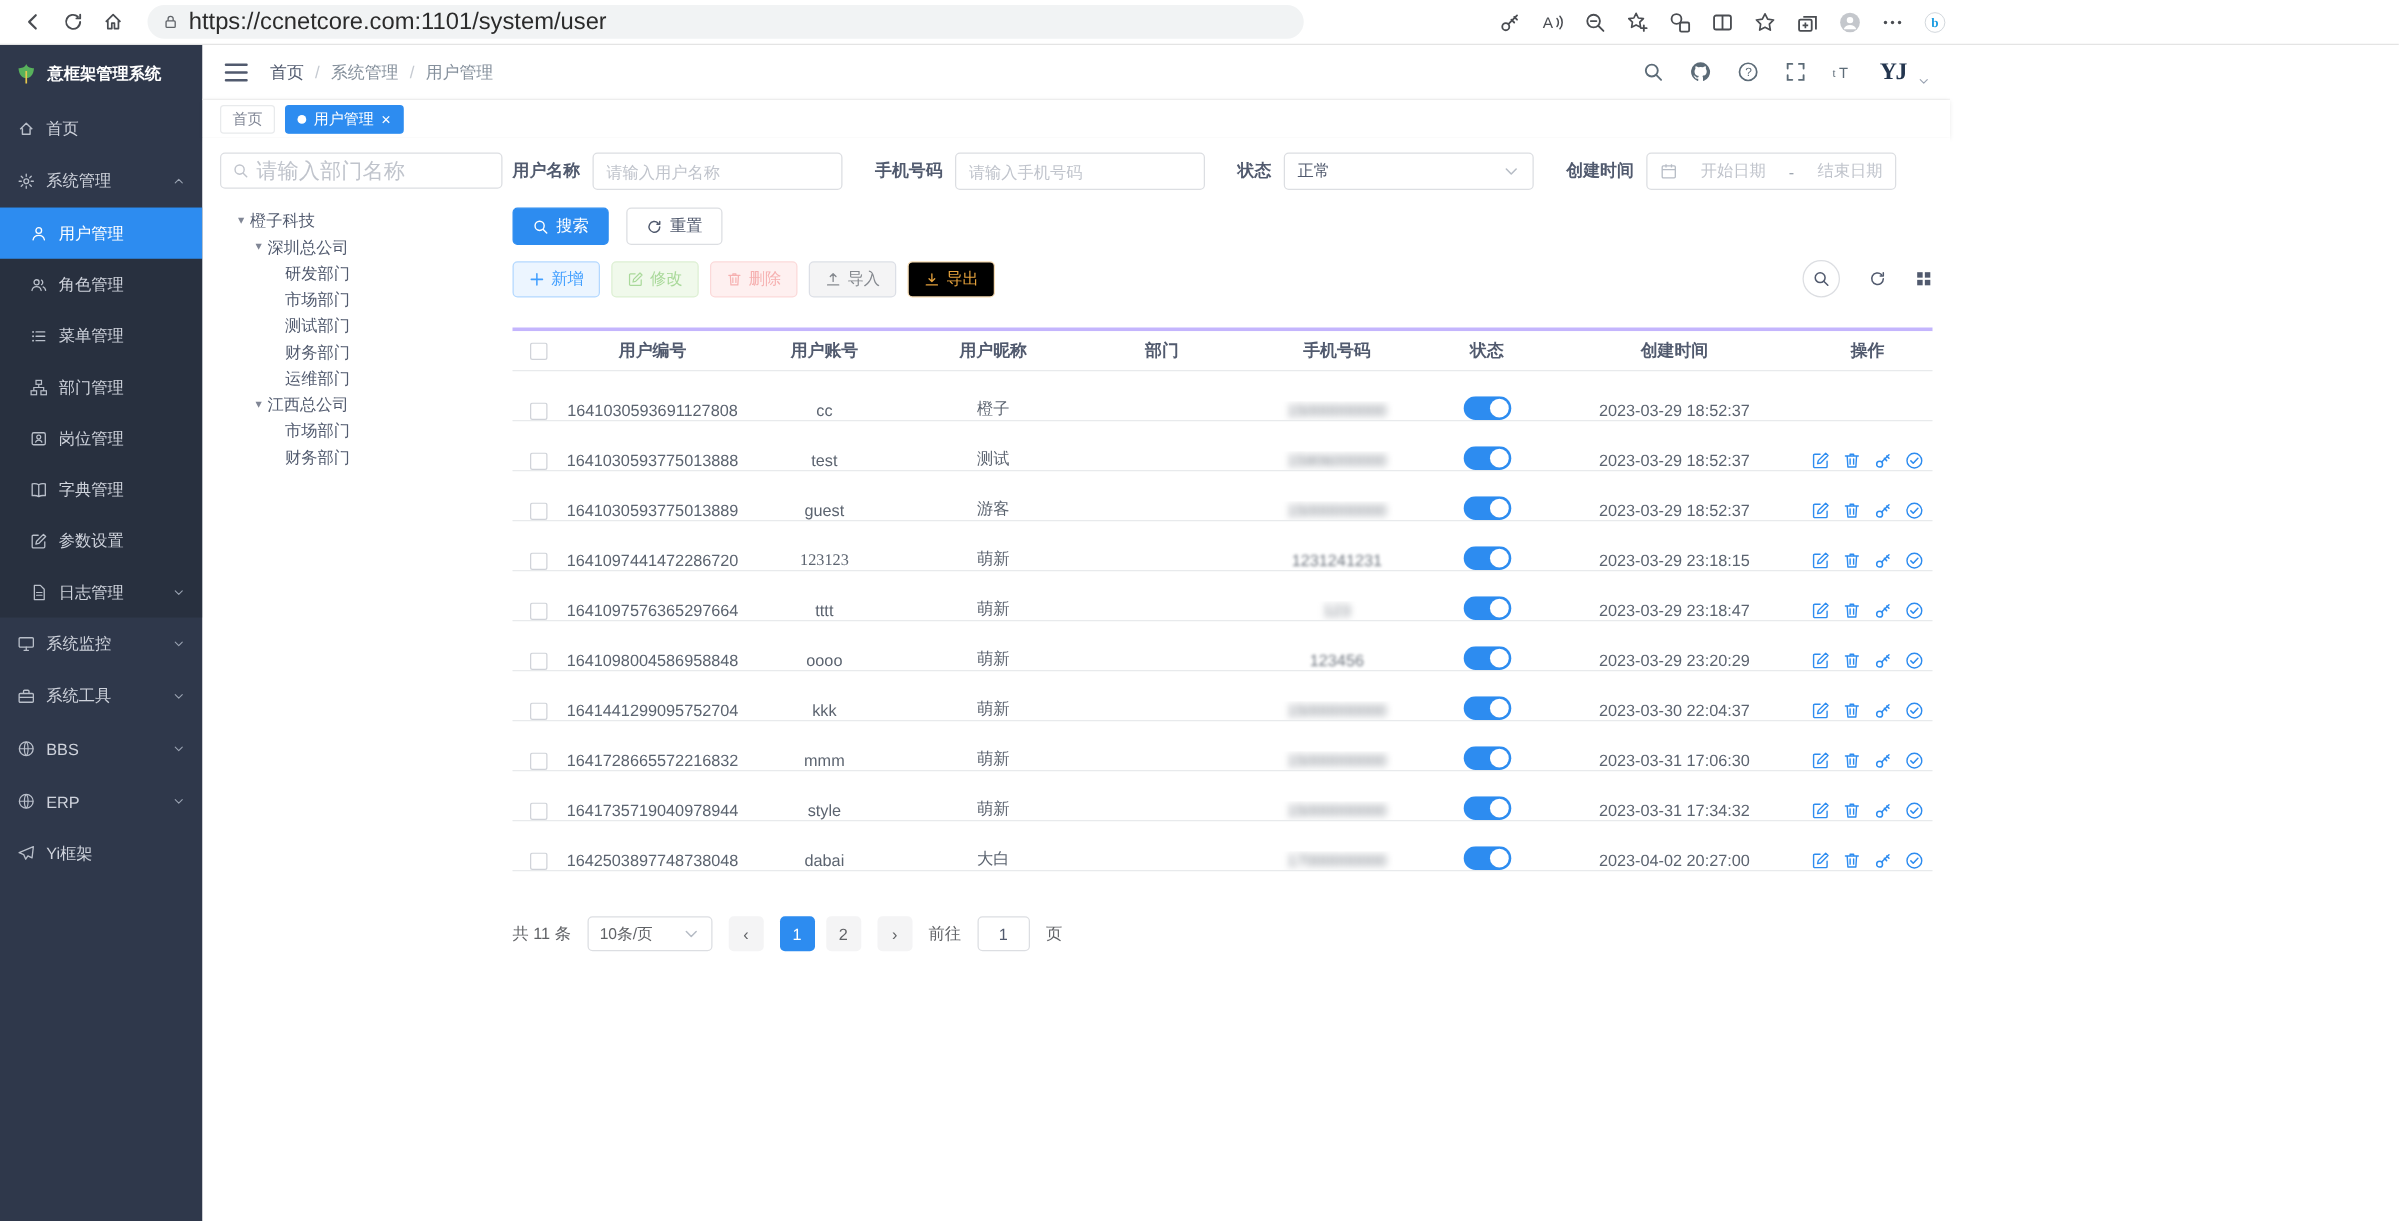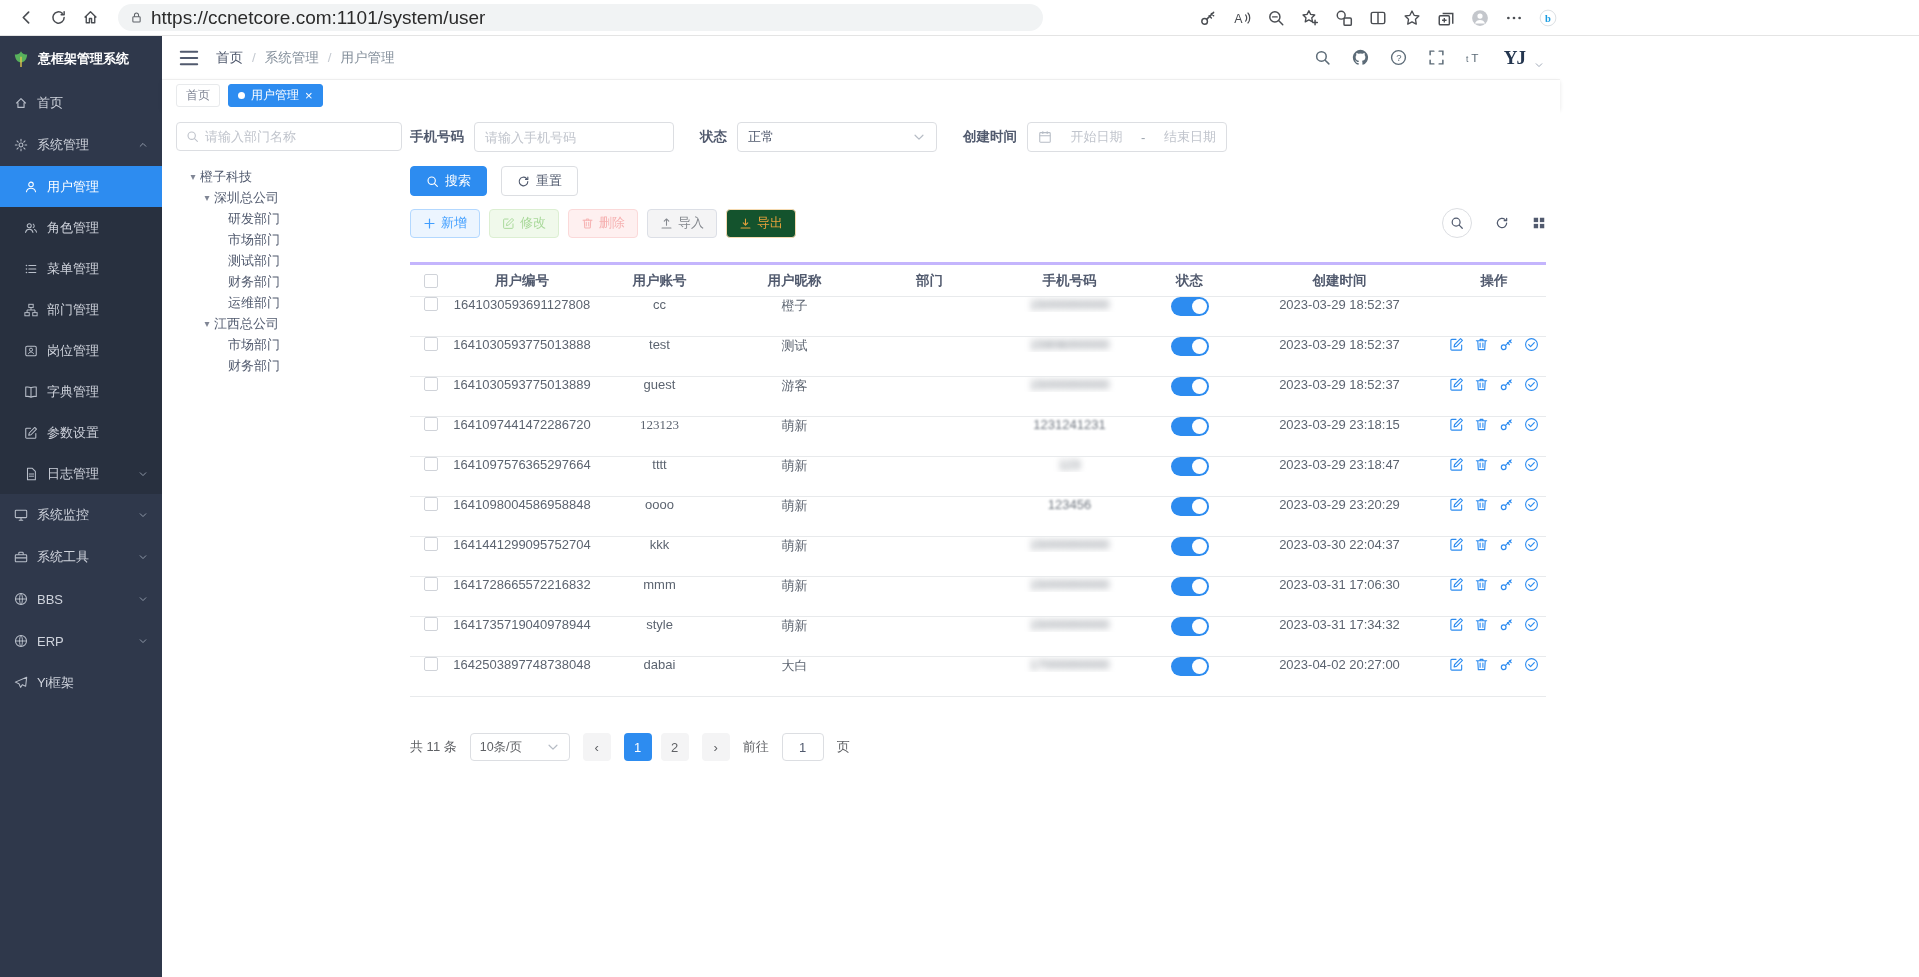--- a/index.html
+++ b/index.html
@@ -59,21 +59,21 @@
   .tag{height:23px;display:inline-flex;align-items:center;gap:6px;padding:0 9px;border:1px solid #e8eaec;
     background:#fff;font-size:12px;color:#808695;border-radius:3px;cursor:pointer;white-space:nowrap}
   .tag.active{background:#2d8cf0;border-color:#2d8cf0;color:#fff}
   .tag-dot{width:7px;height:7px;border-radius:50%;background:#fff}
   .tag-close{font-size:13px;line-height:1;cursor:pointer}
 
   
   .content{position:absolute;left:162px;top:110px;width:1398px;height:867px;background:#fff}
   .tree-panel{position:absolute;left:14px;top:12px;width:226px}
   .tree-search{height:29px;border:1px solid #dcdee2;border-radius:4px;display:flex;align-items:center;padding:0 9px;gap:6px;color:#c0c4cc}
-  .tree-search input{border:none;outline:none;background:transparent;flex:1;font-size:13px;color:#c2410c;min-width:0}
+  .tree-search input{border:none;outline:none;background:transparent;flex:1;font-size:17px;color:#c2410c;min-width:0}
   .tree{margin-top:15px}
   .tree-node{height:21px;display:flex;align-items:center;font-size:13px;color:#515a6e;cursor:pointer;white-space:nowrap}
   .tree-caret{width:14px;font-size:10px;color:#808695;text-align:center;flex:0 0 14px}
 
   .main-panel{position:absolute;left:248px;top:12px;width:1136px}
   .filter-row{display:flex;align-items:center}
   .fgroup{display:flex;align-items:center;margin-right:26px}
   .flabel{font-weight:bold;color:#515a6e;margin-right:10px;white-space:nowrap;font-size:13.5px}
   .finput{width:200px;height:30px;border:1px solid #dcdee2;border-radius:4px;padding:0 10px;font-size:13px;color:#515a6e;outline:none}
   .fselect{width:200px;height:30px;border:1px solid #dcdee2;border-radius:4px;display:flex;align-items:center;justify-content:space-between;padding:0 10px;color:#515a6e;cursor:pointer}
@@ -90,29 +90,29 @@
   .btn-search{background:#2d8cf0;border:1px solid #2d8cf0;color:#fff}
   .btn-reset{background:#fff;border:1px solid #dcdee2;color:#515a6e;margin-left:14px}
 
   .toolbar-row{margin-top:12px;display:flex;align-items:center}
   .tbtn{height:29px;padding:0 12px;border-radius:4px;font-size:13px;display:inline-flex;align-items:center;gap:5px;margin-right:9px;border:1px solid;cursor:pointer}
   .tbtn span[data-icon]{width:13px;height:13px}
   .tbtn.add{background:#ecf5ff;color:#409eff;border-color:#b3d8ff}
   .tbtn.edit{background:#f0f9eb;color:#a9d99a;border-color:#dcefd2}
   .tbtn.del{background:#fef0f0;color:#f6b0b0;border-color:#fbd9d9}
   .tbtn.imp{background:#f4f4f5;color:#85898f;border-color:#dcdfe6}
-  .tbtn.exp{background:#14532d;color:#e6a23c;border-color:#f5dab1}
+  .tbtn.exp{background:#000000;color:#e6a23c;border-color:#f5dab1}
   .tool-icons{margin-left:auto;display:flex;align-items:center;gap:23px;color:#515a6e}
   .circle-icon{width:30px;height:30px;border:1px solid #dcdee2;border-radius:50%;display:flex;align-items:center;justify-content:center;cursor:pointer}
   .circle-icon span[data-icon],.plain-icon span[data-icon]{width:14px;height:14px}
   .plain-icon{display:flex;align-items:center;cursor:pointer}
 
   .table{margin-top:24px;border-top:3px solid #c4b5fd}
   .thead{display:flex;height:32px;align-items:center;font-weight:bold;color:#515a6e;border-bottom:1px solid #e8eaec;background:#fff;font-size:13.5px}
-  .trow{display:flex;height:40px;align-items:flex-start;border-bottom:1px solid #e8eaec;color:#5c6470}
+  .trow{display:flex;height:40px;align-items:flex-end;border-bottom:1px solid #e8eaec;color:#5c6470}
   .cell{display:flex;align-items:center;justify-content:center;text-align:center;overflow:hidden;white-space:nowrap}
   .cb{width:14px;height:14px;border:1px solid #d0d3d9;border-radius:2px;background:#fff;cursor:pointer}
   .toggle{width:38px;height:19px;border-radius:10px;background:#2d8cf0;position:relative;cursor:pointer;display:inline-block}
   .toggle::after{content:"";position:absolute;right:2px;top:2px;width:15px;height:15px;border-radius:50%;background:#fff}
   .blur-heavy{filter:blur(3px);user-select:none;color:#707780}
   .blur-light{filter:blur(1.3px);user-select:none;color:#707780}
   .op{width:15px;height:15px;display:inline-flex;color:#2d8cf0;margin:0 5px;cursor:pointer}
   .op svg{width:100%;height:100%}
 
   .pager{margin-top:36px;display:flex;align-items:center;gap:13px;color:#606266;font-size:13px}
@@ -527,20 +527,24 @@
           <span class="tree-caret"></span>
           <span>财务部门</span>
         </div>
       </div>
   </div>
 
   <div class="main-panel">
 
     <div class="filter-row">
       <div class="fgroup">
+        <span class="flabel">用户名称</span>
+        <input class="finput" placeholder="请输入用户名称" style="">
+      </div>
+      <div class="fgroup">
         <span class="flabel">手机号码</span>
         <input class="finput" placeholder="请输入手机号码" style="">
       </div>
       <div class="fgroup">
         <span class="flabel">状态</span>
         <div class="fselect">
           <span>正常</span>
           <span class="sel-caret" data-icon="chevdown">
               <svg viewBox="0 0 16 16">
                 <path d="M3.5 6l4.5 4.5L12.5 6" stroke="currentColor" stroke-width="1.4" fill="none" stroke-linecap="round" stroke-linejoin="round"></path>

